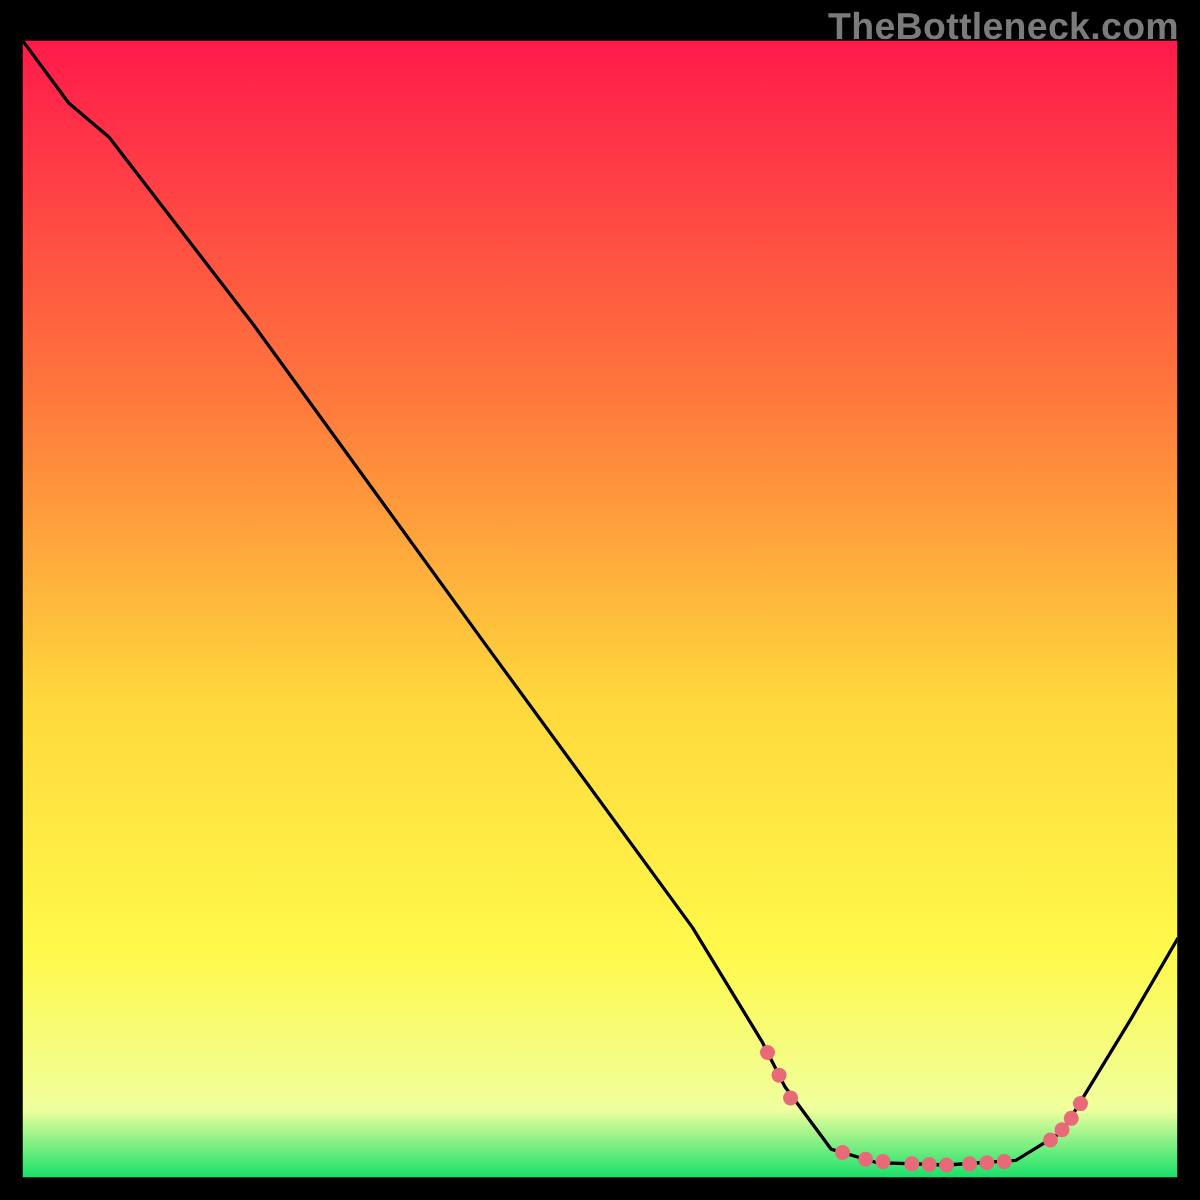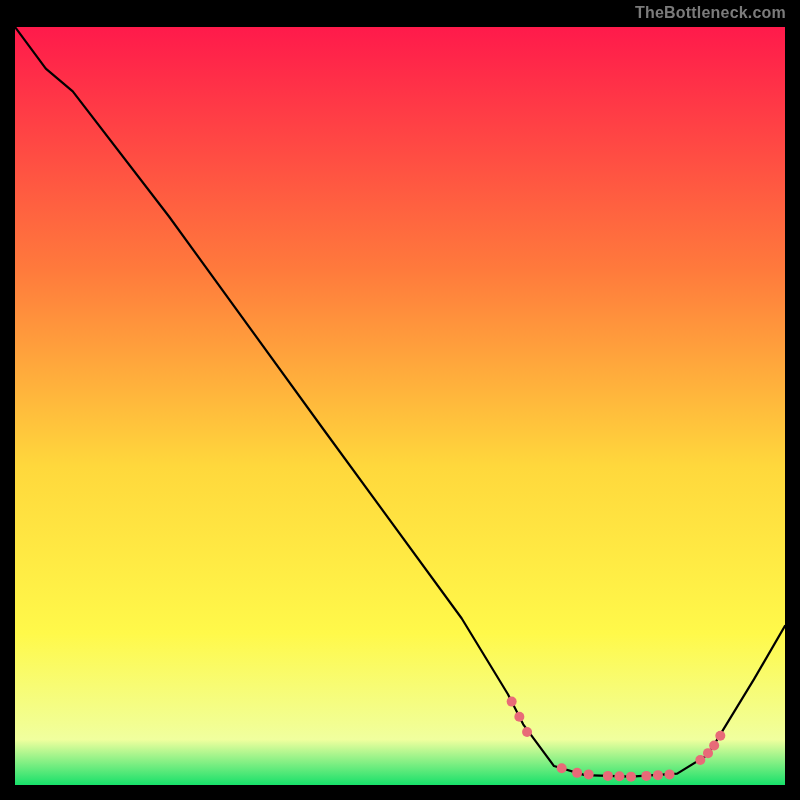--- a/index.html
+++ b/index.html
@@ -21,21 +21,21 @@
     left: 15px;
     top: 27px;
     width: 770px;
     height: 758px;
   }
   .attribution {
     position: absolute;
     right: 14px;
     top: 4px;
     font-family: Arial, Helvetica, sans-serif;
-    font-size: 16px;
+    font-size: 25px;
     font-weight: 600;
     color: #7b7b7b;
     letter-spacing: 0.2px;
   }
 </style>
 </head>
 <body>
 
 <div class="frame">
 

